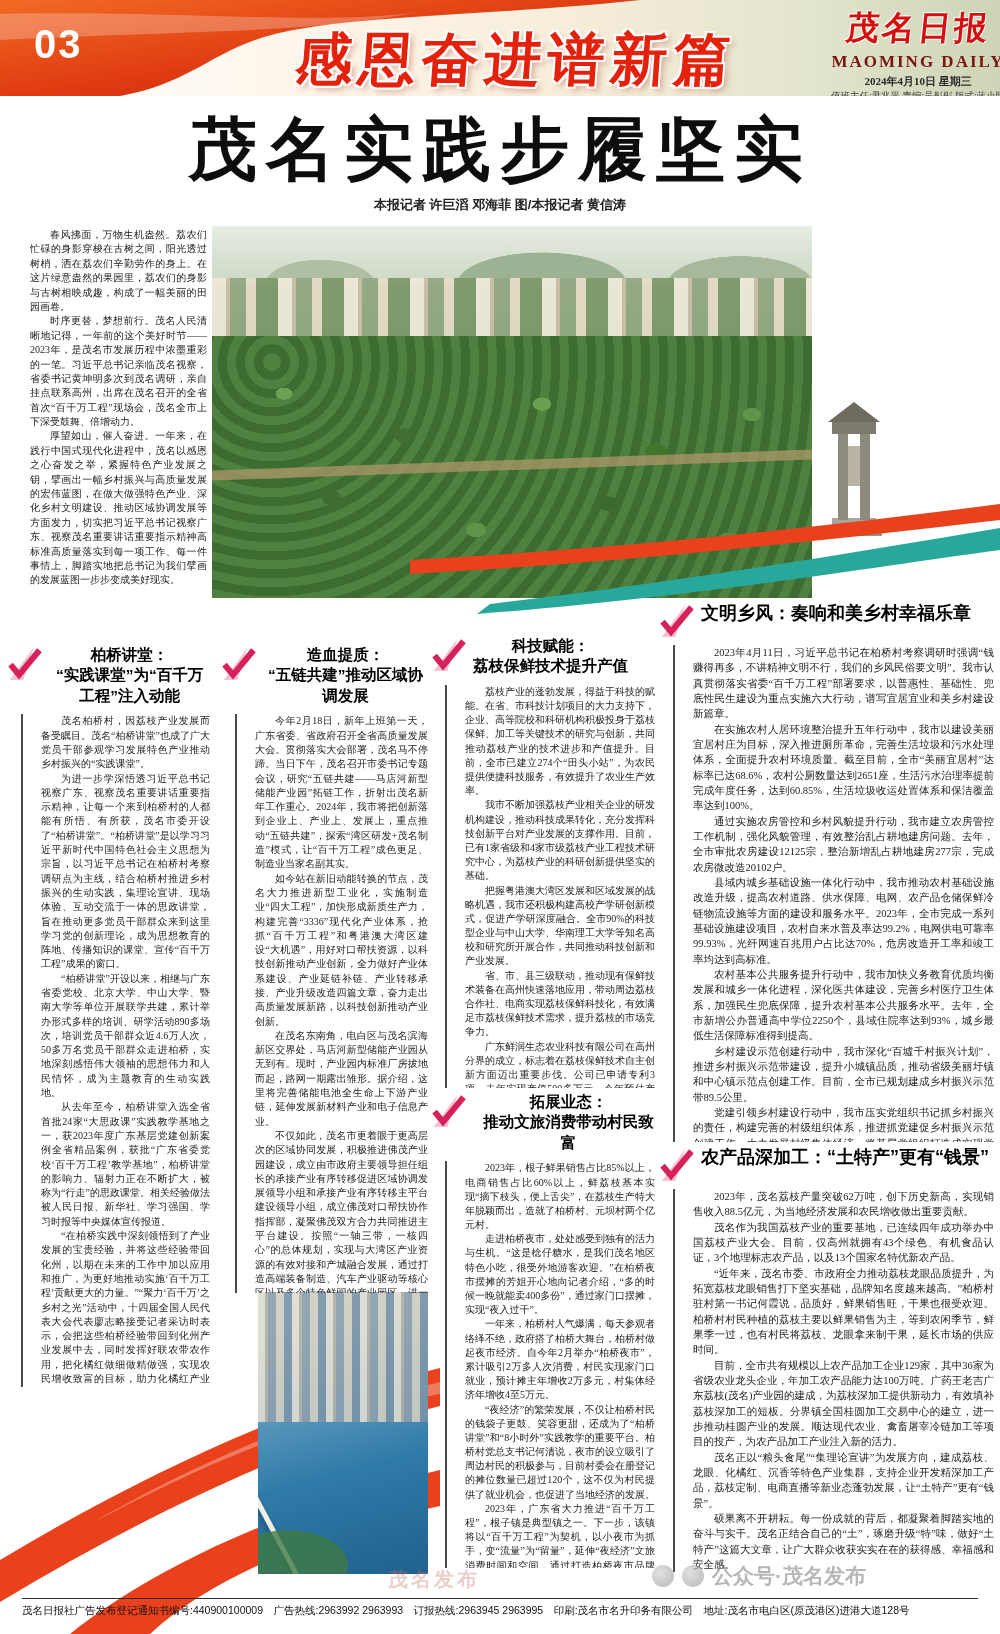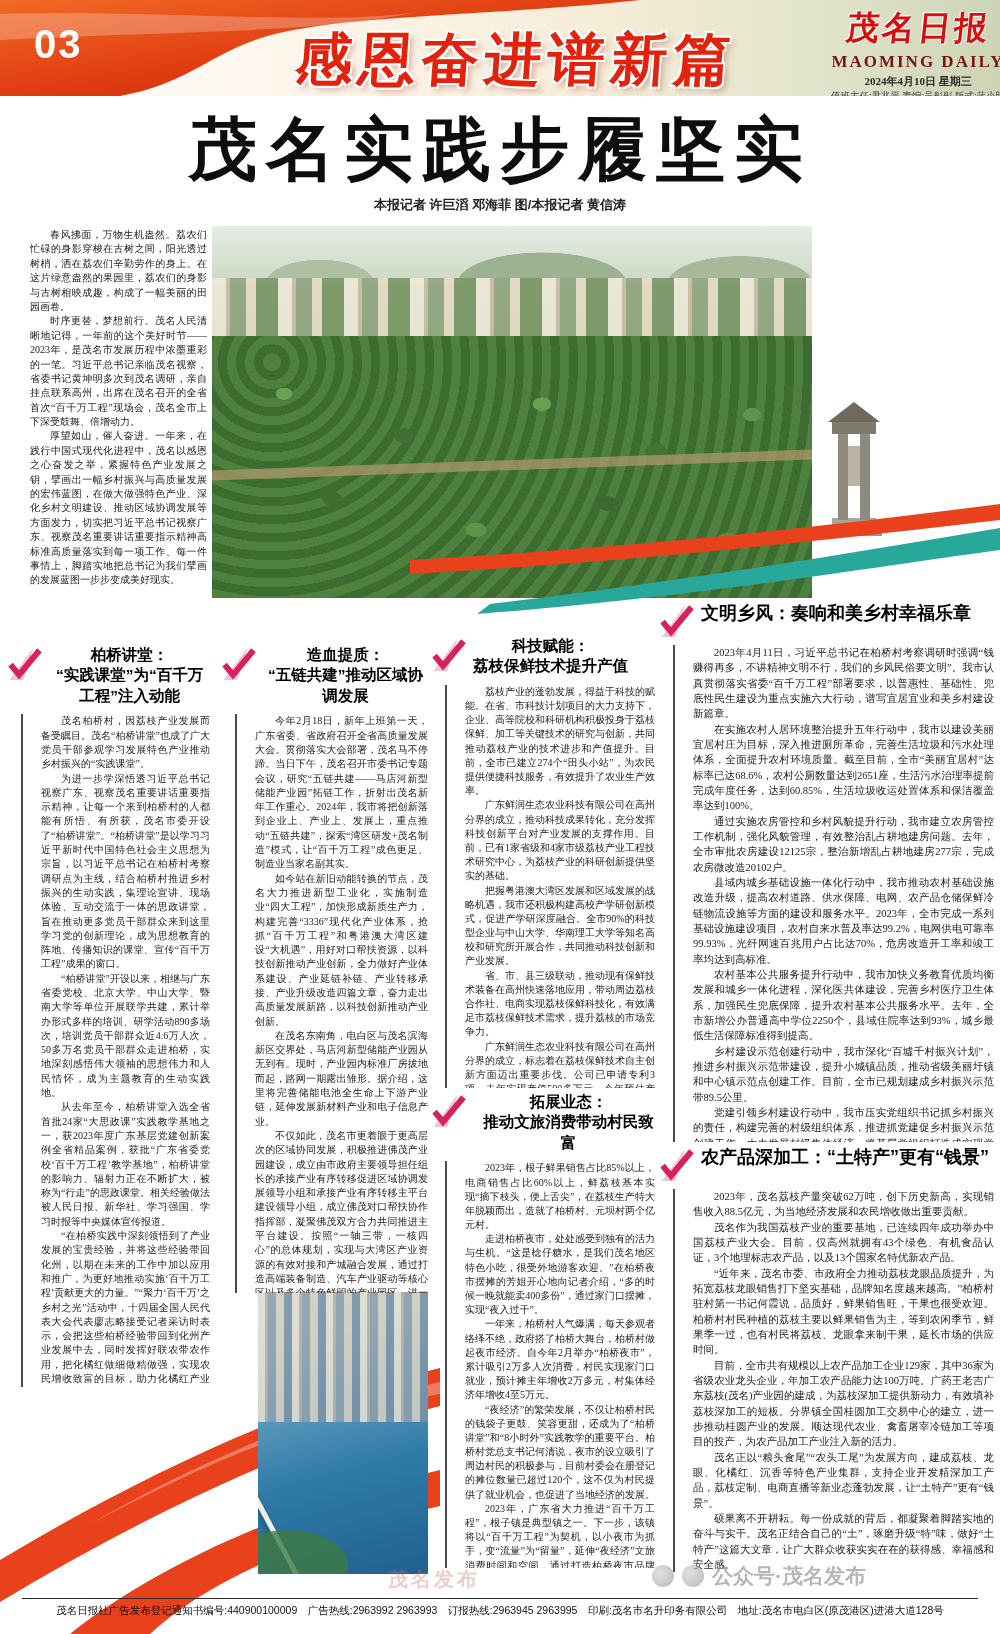--- a/index.html
+++ b/index.html
@@ -77,21 +77,21 @@
   .s-c2{left:432px;top:1092px;width:223px;height:476px;} .s-c2 .sec-title{font-size:15.5px;margin-left:9px;} .s-c2 .sec-body{font-size:10px;line-height:1.42;}
   .s-d{left:660px;top:602px;width:334px;height:540px;} .s-d .sec-title{font-size:18px;} .s-d .sec-body{font-size:10.5px;line-height:1.46;}
   .s-d2{left:660px;top:1146px;width:334px;height:426px;} .s-d2 .sec-title{font-size:18px;} .s-d2 .sec-body{font-size:10.5px;line-height:1.46;}
   
   .wm-left{position:absolute;left:388px;top:1566px;font-size:20px;color:#c7736a;opacity:.35;
            font-family:"Liberation Sans",sans-serif;font-weight:bold;letter-spacing:3px;}
   .wm-right{position:absolute;left:652px;top:1562px;display:flex;align-items:center;gap:8px;opacity:.62;
             font-family:"Liberation Sans",sans-serif;font-size:21px;color:#8a8a8a;font-weight:bold;}
   .wm-right .dot{width:22px;height:22px;border-radius:50%;background:radial-gradient(circle at 35% 35%,#cfcfcf,#8f8f8f);display:inline-block;}
   .footer{position:absolute;left:22px;right:22px;top:1598px;border-top:1.5px solid #2b2b2b;padding-top:5px;
-          font-size:10.5px;color:#111;text-align:center;font-family:"Liberation Sans",sans-serif;}
+          font-size:10.5px;color:#111;font-family:"Liberation Sans",sans-serif;}
 </style>
 </head>
 <body>
 
 <div class="page">
 
   <div class="hdr">
     <svg class="hdr-swoosh" width="640" height="96" viewBox="0 0 640 96">
       <defs>
         <linearGradient id="gr" x1="0" y1="0" x2="1" y2="1">
@@ -203,21 +203,21 @@
         <polygon points="2,40 30,2 18,40" fill="#f3c3d3"></polygon>
         <path d="M3 22 L13 34 L37 5" stroke="#d6215a" stroke-width="7" fill="none"></path>
       </svg>
       <div class="sec-title">
         <span>科技赋能：</span>
         <span>荔枝保鲜技术提升产值</span>
       </div>
     </div>
     <div class="sec-body">
         <p>荔枝产业的蓬勃发展，得益于科技的赋能。在省、市科技计划项目的大力支持下，企业、高等院校和科研机构积极投身于荔枝保鲜、加工等关键技术的研究与创新，共同推动荔枝产业的技术进步和产值提升。目前，全市已建立274个“田头小站”，为农民提供便捷科技服务，有效提升了农业生产效率。</p>
-        <p>广东鲜润生态农业科技有限公司在高州分界的成立，推动科技成果转化，充分发挥科技创新平台对产业发展的支撑作用。目前，已有1家省级和4家市级荔枝产业工程技术研究中心，为荔枝产业的科研创新提供坚实的基础。</p>
+        <p>我市不断加强荔枝产业相关企业的研发机构建设，推动科技成果转化，充分发挥科技创新平台对产业发展的支撑作用。目前，已有1家省级和4家市级荔枝产业工程技术研究中心，为荔枝产业的科研创新提供坚实的基础。</p>
         <p>把握粤港澳大湾区发展和区域发展的战略机遇，我市还积极构建高校产学研创新模式，促进产学研深度融合。全市90%的科技型企业与中山大学、华南理工大学等知名高校和研究所开展合作，共同推动科技创新和产业发展。</p>
         <p>省、市、县三级联动，推动现有保鲜技术装备在高州快速落地应用，带动周边荔枝合作社、电商实现荔枝保鲜科技化，有效满足市荔枝保鲜技术需求，提升荔枝的市场竞争力。</p>
         <p>广东鲜润生态农业科技有限公司在高州分界的成立，标志着在荔枝保鲜技术自主创新方面迈出重要步伐。公司已申请专利3项，去年实现产值500多万元，今年预估产值超二千万元，为茂名荔枝销售提供了强有力的科技支撑。</p>
       </div>
   </div>
 
   <div class="sec s-c2">
     <div class="sec-head">
       <svg class="check" width="34" height="34" viewBox="0 0 40 40">
         <polygon points="2,40 30,2 18,40" fill="#f3c3d3"></polygon>
@@ -268,21 +268,21 @@
       <div class="sec-title">
         <span>农产品深加工：“土特产”更有“钱景”</span>
         <span></span>
       </div>
     </div>
     <div class="sec-body">
         <p>2023年，茂名荔枝产量突破62万吨，创下历史新高，实现销售收入88.5亿元，为当地经济发展和农民增收做出重要贡献。</p>
         <p>茂名作为我国荔枝产业的重要基地，已连续四年成功举办中国荔枝产业大会。目前，仅高州就拥有43个绿色、有机食品认证，3个地理标志农产品，以及13个国家名特优新农产品。</p>
         <p>“近年来，茂名市委、市政府全力推动荔枝龙眼品质提升，为拓宽荔枝龙眼销售打下坚实基础，品牌知名度越来越高。”柏桥村驻村第一书记何霞说，品质好，鲜果销售旺，干果也很受欢迎。柏桥村村民种植的荔枝主要以鲜果销售为主，等到农闲季节，鲜果季一过，也有村民将荔枝、龙眼拿来制干果，延长市场的供应时间。</p>
         <p>目前，全市共有规模以上农产品加工企业129家，其中36家为省级农业龙头企业，年加工农产品能力达100万吨。广药王老吉广东荔枝(茂名)产业园的建成，为荔枝深加工提供新动力，有效填补荔枝深加工的短板。分界镇全国桂圆加工交易中心的建立，进一步推动桂圆产业的发展。顺达现代农业、禽畜屠宰冷链加工等项目的投产，为农产品加工产业注入新的活力。</p>
-        <p>茂名正以“粮头食尾”“农头工尾”为发展方向，建成荔枝、龙眼、化橘红、沉香等特色产业集群，支持企业开发精深加工产品，荔枝定制、电商直播等新业态蓬勃发展，让“土特产”更有“钱景”。</p>
+        <p>茂名正以“粮头食尾”“集理论宣讲”为发展方向，建成荔枝、龙眼、化橘红、沉香等特色产业集群，支持企业开发精深加工产品，荔枝定制、电商直播等新业态蓬勃发展，让“土特产”更有“钱景”。</p>
         <p>硕果离不开耕耘。每一份成就的背后，都凝聚着脚踏实地的奋斗与实干。茂名正结合自己的“土”，琢磨升级“特”味，做好“土特产”这篇大文章，让广大群众收获实实在在的获得感、幸福感和安全感。</p>
       </div>
   </div>
 
   <div class="wm-left">茂名发布</div>
   <div class="wm-right">
     <span class="dot"></span>
     <span class="dot"></span>
     <span>公众号·茂名发布</span>
   </div>

